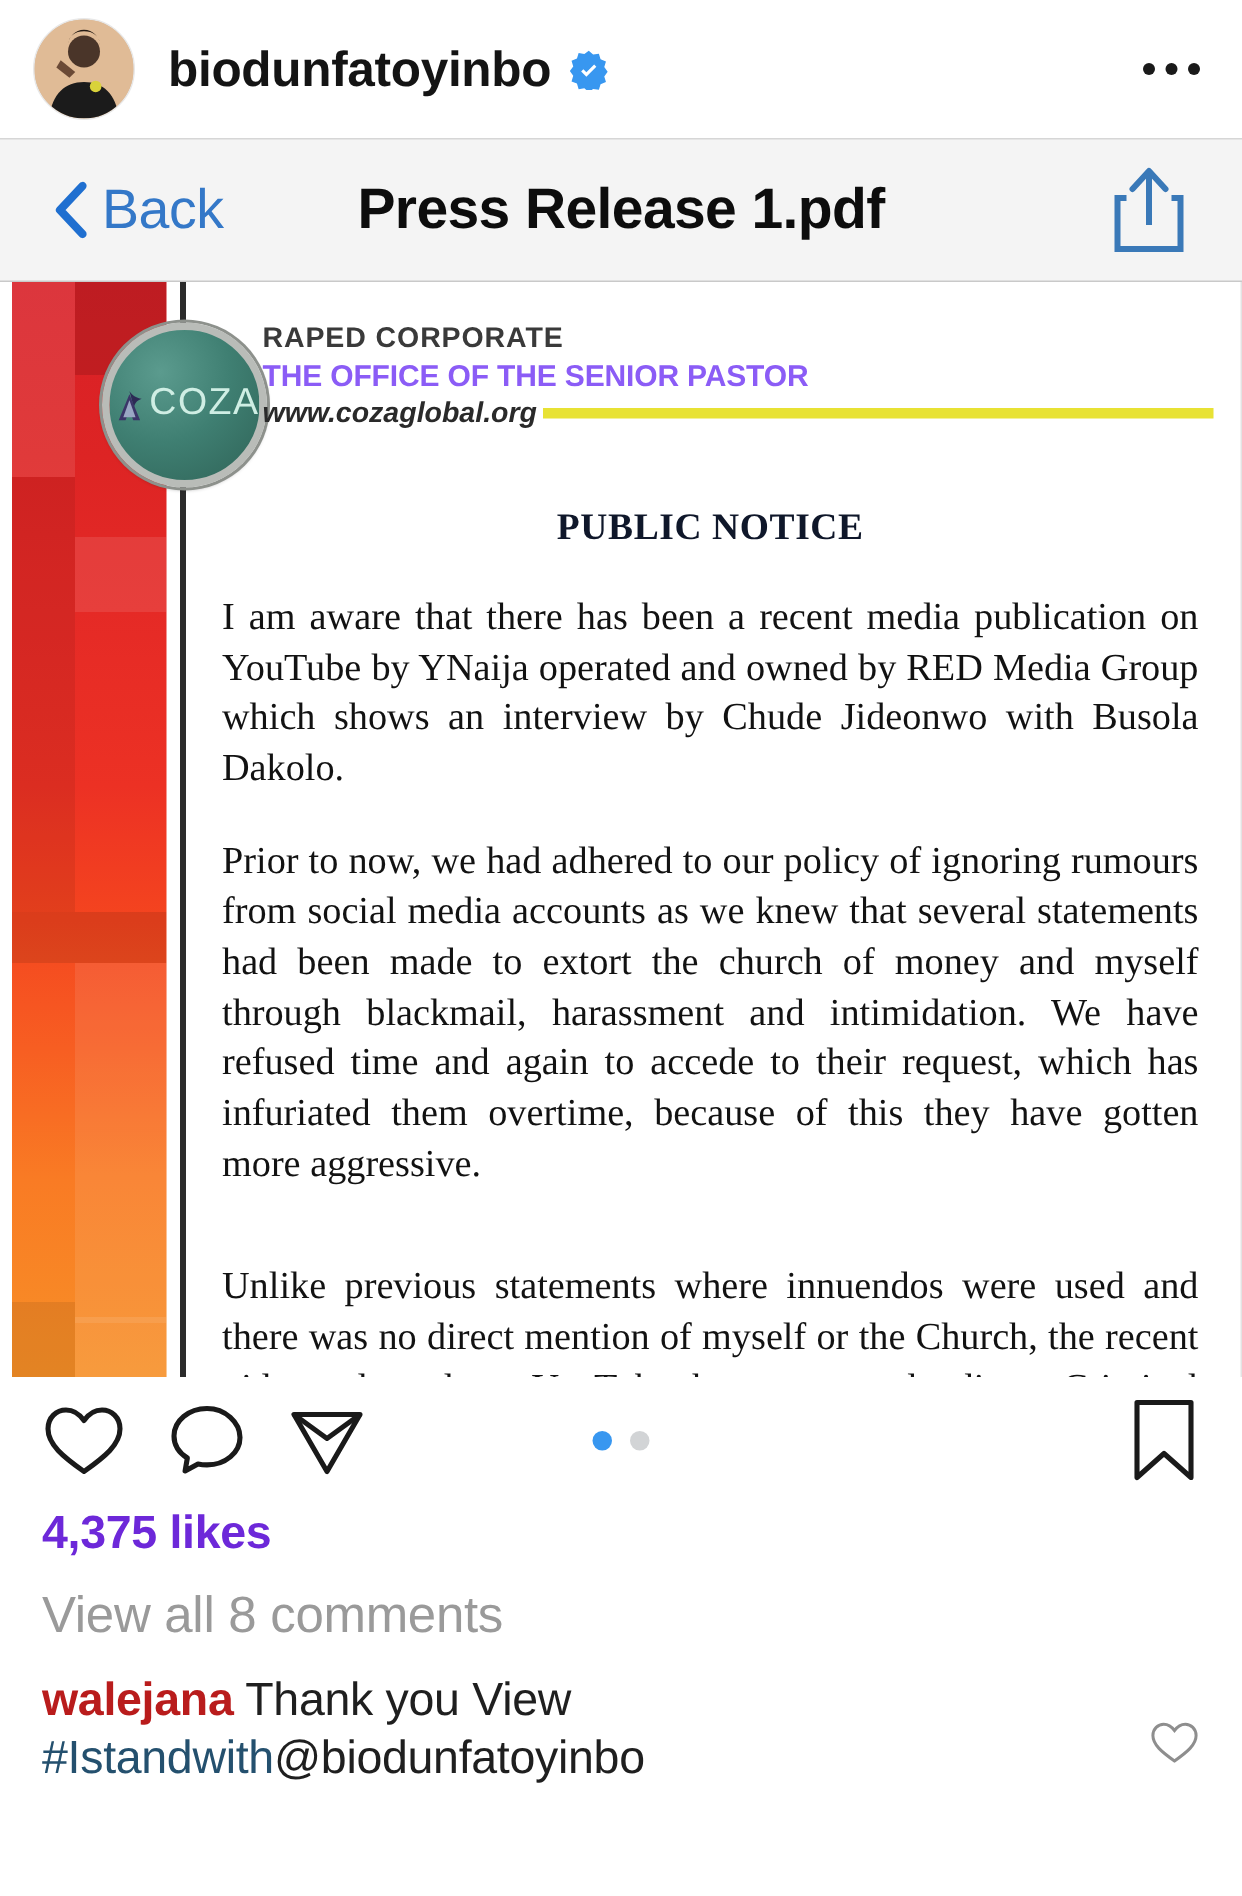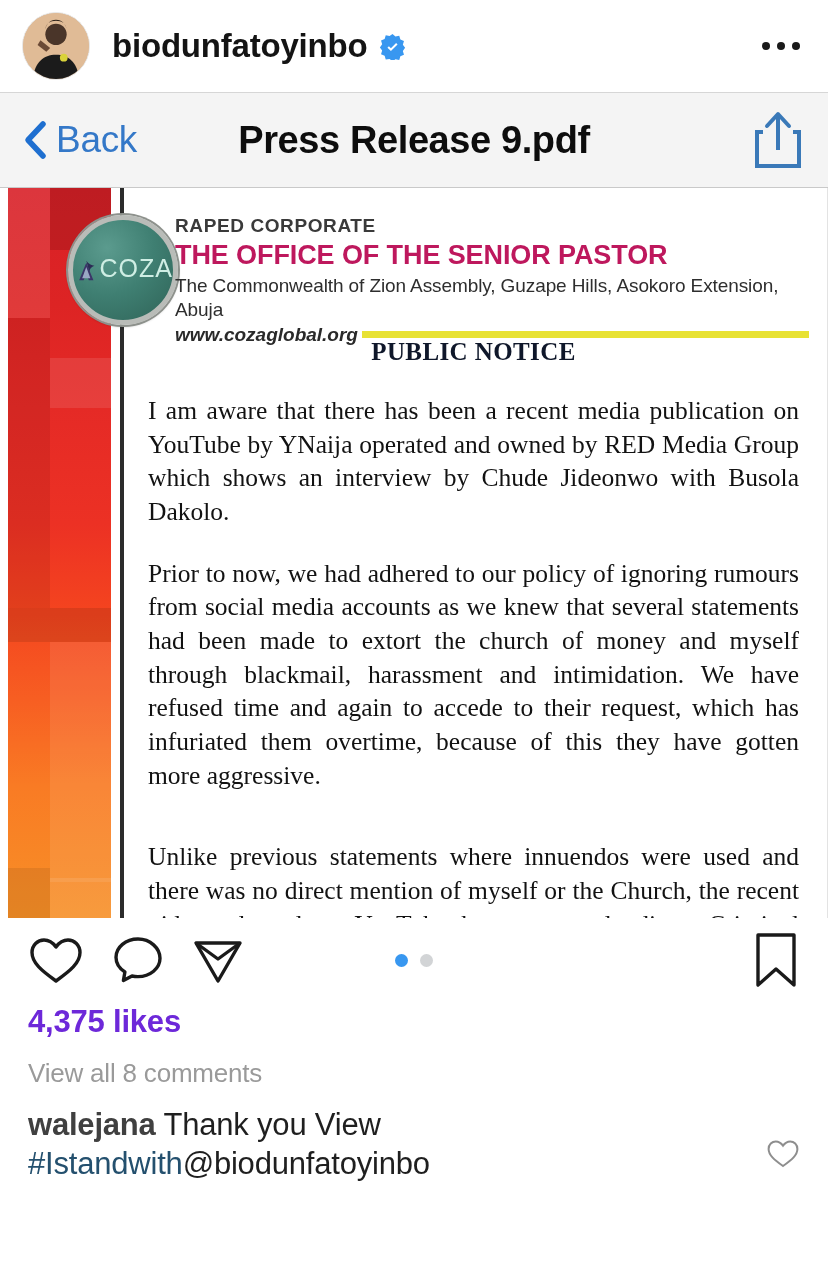--- a/index.html
+++ b/index.html
@@ -42,21 +42,21 @@
   .more-dots i { width:8px; height:8px; border-radius:50%; background:#1a1a1a; display:block; }
 
   
   .pdf-toolbar {
     position:relative;
     height:96px;
     background:#f4f4f4;
     border-top:1px solid #d6d6d6;
     border-bottom:1px solid #c9c9c9;
     display:flex; align-items:center;
-    padding:0 20px;
+    padding:0 32px;
   }
   .back-btn { display:flex; align-items:center; gap:8px; }
   .back-chevron { display:block; width:28px; height:40px; }
   .back-label {
     font-size:37px; color:#3478c8; font-weight:400;
     letter-spacing:-0.3px;
   }
   .pdf-title {
     position:absolute; left:0; right:0;
     text-align:center;
@@ -102,21 +102,21 @@
     background:#2b2b2b;
   }
 
   
   .letterhead { position:absolute; left:175px; top:28px; right:18px; }
   .lh-line1 {
     font-size:19px; font-weight:600; color:#3a3a3a;
     letter-spacing:0.6px; line-height:1.1;
   }
   .lh-line2 {
-    font-size:27px; font-weight:800; color:#be185d;
+    font-size:20px; font-weight:800; color:#8b5cf6;
     letter-spacing:-0.1px; line-height:1.2; margin-top:2px;
   }
   .lh-line3 {
     font-size:19px; color:#2e2e2e; line-height:1.25; margin-top:3px;
     letter-spacing:-0.1px;
   }
   .lh-line4-wrap { display:flex; align-items:center; margin-top:2px; }
   .lh-line4 {
     font-size:19px; color:#2a2a2a; font-style:italic; font-weight:600;
     white-space:nowrap;
@@ -181,31 +181,31 @@
     margin-top:2px;
   }
   .caption {
     padding:14px 28px 0 28px;
     font-size:31px; line-height:1.26; color:#1f1f1f;
     letter-spacing:-0.2px;
   }
   .caption .uname { font-weight:700; color:#141414; }
   .view-comments {
     padding:18px 28px 0 28px;
-    font-size:26px; color:#9a9a9a; letter-spacing:-0.2px;
+    font-size:34px; color:#9a9a9a; letter-spacing:-0.2px;
   }
   .comment-row {
     display:flex; align-items:flex-start;
     padding:16px 28px 0 28px;
   }
   .comment-text {
     flex:1;
     font-size:31px; line-height:1.26; color:#1f1f1f; letter-spacing:-0.2px;
   }
-  .comment-text .uname { font-weight:700; color:#404040; }
+  .comment-text .uname { font-weight:700; color:#b91c1c; }
   .comment-text .tag { color:#24506e; }
   .comment-like { flex:0 0 auto; padding-top:34px; margin-left:12px; }
   .comment-like svg { display:block; }
 </style>
 </head>
 <body>
 
 <div class="screen">
 
   <div class="post-header">
@@ -233,21 +233,21 @@
     </div>
   </div>
 
   <div class="pdf-toolbar">
     <div class="back-btn">
       <svg class="back-chevron" viewBox="0 0 28 40">
         <path d="M23 4L8 20l15 16" fill="none" stroke="#1f6fd0" stroke-width="5.5" stroke-linecap="round" stroke-linejoin="round"></path>
       </svg>
       <span class="back-label">Back</span>
     </div>
-    <div class="pdf-title">Press Release 9.pdf</div>
+    <div class="pdf-title">Press Release 1.pdf</div>
     <div class="share-btn">
       <svg viewBox="0 0 52 60">
         <path d="M11 22H5v34h42V22h-6" fill="none" stroke="#3a79b8" stroke-width="4"></path>
         <path d="M26 40V5" fill="none" stroke="#3a79b8" stroke-width="4"></path>
         <path d="M15 16L26 4l11 12" fill="none" stroke="#3a79b8" stroke-width="4" stroke-linecap="round" stroke-linejoin="round"></path>
       </svg>
     </div>
   </div>
 
   <div class="doc-viewport">
@@ -270,21 +270,20 @@
           <path d="M26 4c4 6 10 9 16 10-6 2-9 6-10 11-3-9-4-15-6-21z" fill="#2c2a55"></path>
           <path d="M26 8L12 42h9l5-14 5 14h9z" fill="#3b3568"></path>
           <path d="M26 16l-8 22h16z" fill="#9aa7c4"></path>
         </svg>
         <span class="logo-word">COZA</span>
       </div>
 
       <div class="letterhead">
         <div class="lh-line1">RAPED CORPORATE</div>
         <div class="lh-line2">THE OFFICE OF THE SENIOR PASTOR</div>
-        <div class="lh-line3">The Commonwealth of Zion Assembly, Guzape Hills, Asokoro Extension, Abuja</div>
         <div class="lh-line4-wrap">
           <span class="lh-line4">www.cozaglobal.org</span>
           <span class="yellow-rule"></span>
         </div>
       </div>
 
       <div class="doc-body">
         <div class="notice-title">PUBLIC NOTICE</div>
         <p class="doc-p">I am aware that there has been a recent media publication on YouTube by YNaija operated and owned by RED Media Group which shows an interview by Chude Jideonwo with Busola Dakolo.</p>
         <p class="doc-p">Prior to now, we had adhered to our policy of ignoring rumours from social media accounts as we knew that several statements had been made to extort the church of money and myself through blackmail, harassment and intimidation. We have refused time and again to accede to their request, which has infuriated them overtime, because of this they have gotten more aggressive.</p>

